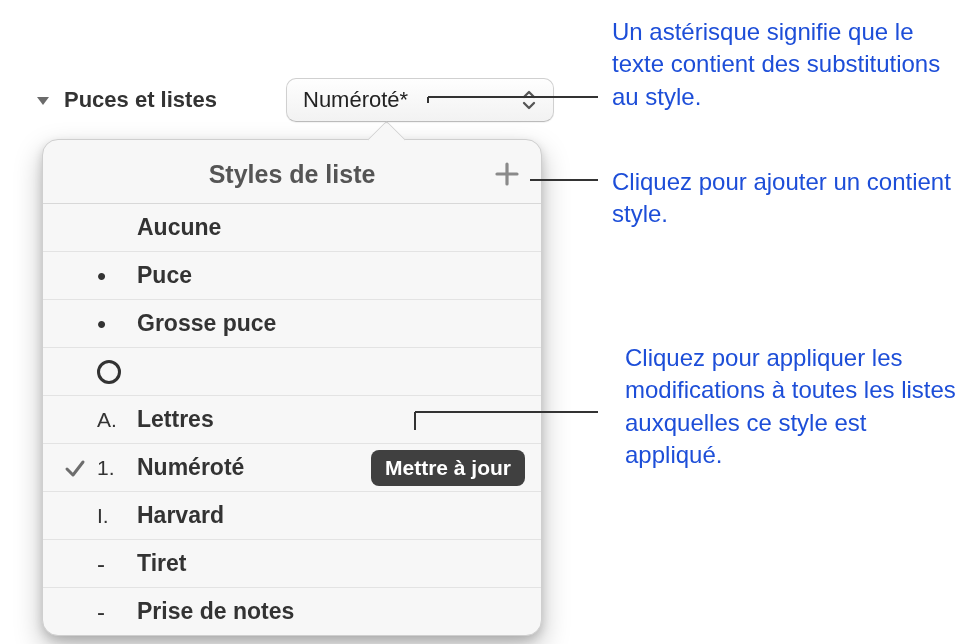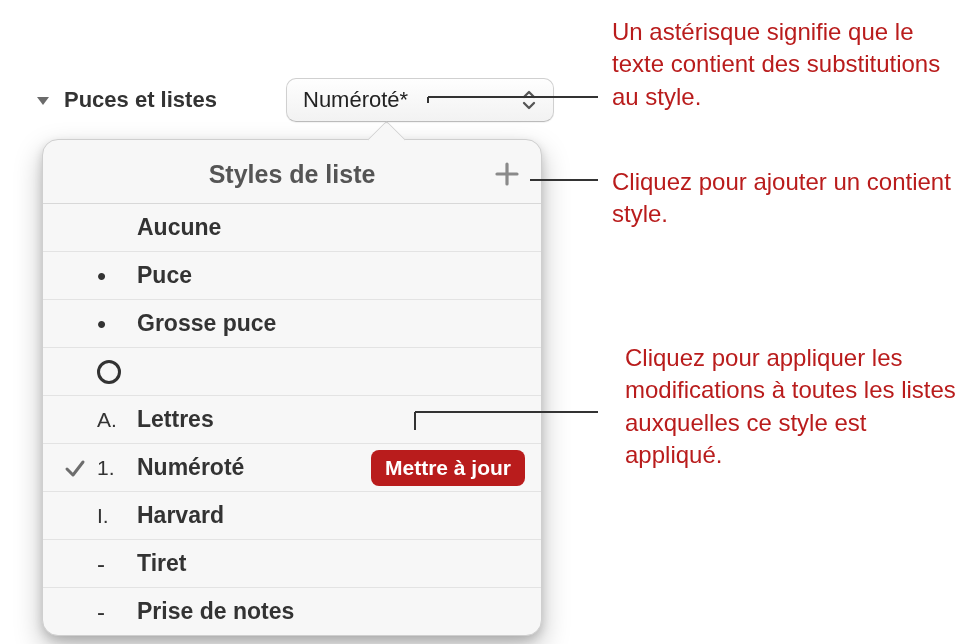--- a/index.html
+++ b/index.html
@@ -123,39 +123,39 @@
     color:#6d6d6d;
   }
   .icon-col {
     width: 40px;
     display:flex;align-items:center;justify-content:flex-start;
     color:#333;
     font-weight:500;
   }
   .label-col { flex: 1; }
   .update-badge {
-    background: #b91c1c;
+    background: #404040;
     color: #fff;
     font-size: 21px;
     font-weight: 600;
     padding: 6px 14px;
     border-radius: 8px;
     white-space: nowrap;
   }
   .bullet-dot { font-size: 26px; line-height: 0; }
   .ring {
     width: 18px; height: 18px; border: 3px solid #333; border-radius: 50%;
   }
   .dash { font-size: 24px; }
 
   .callout {
     position: absolute;
     font-size: 24px;
     line-height: 1.35;
-    color: #b91c1c;
+    color: #1d4ed8;
     max-width: 340px;
   }
   .callout-1 { left: 612px; top: 16px; }
   .callout-2 { left: 612px; top: 166px; }
   .callout-3 { left: 625px; top: 302px; margin-top: 40px; }
 
   svg.leader { position:absolute; overflow:visible; pointer-events:none; }
 </style>
 </head>
 <body>

